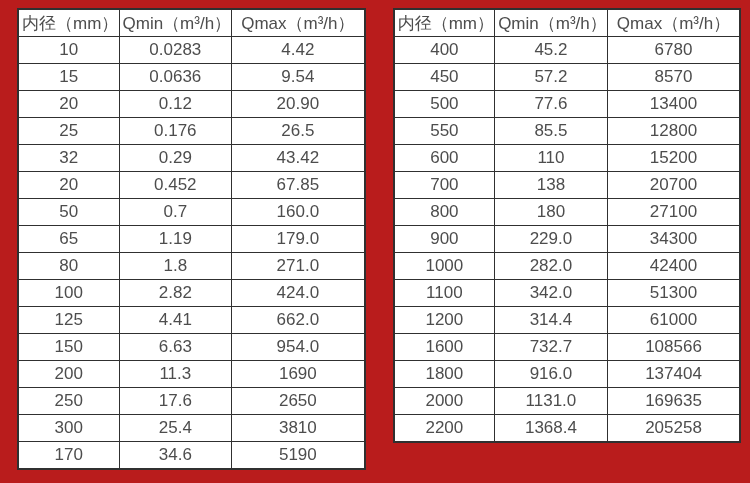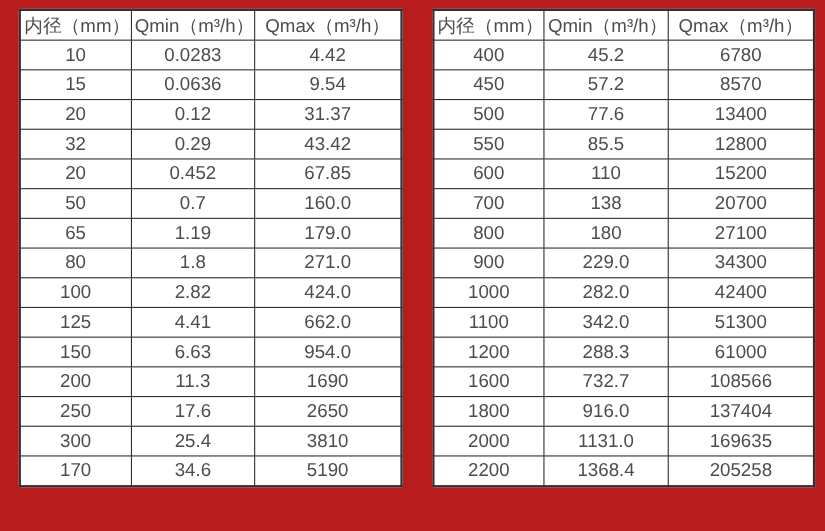--- a/index.html
+++ b/index.html
@@ -75,21 +75,26 @@
           <td>4.42</td>
         </tr>
         <tr>
           <td>15</td>
           <td>0.0636</td>
           <td>9.54</td>
         </tr>
         <tr>
           <td>20</td>
           <td>0.12</td>
-          <td>31.37</td>
+          <td>20.90</td>
+        </tr>
+        <tr>
+          <td>25</td>
+          <td>0.176</td>
+          <td>26.5</td>
         </tr>
         <tr>
           <td>32</td>
           <td>0.29</td>
           <td>43.42</td>
         </tr>
         <tr>
           <td>20</td>
           <td>0.452</td>
           <td>67.85</td>
@@ -206,21 +211,21 @@
           <td>282.0</td>
           <td>42400</td>
         </tr>
         <tr>
           <td>1100</td>
           <td>342.0</td>
           <td>51300</td>
         </tr>
         <tr>
           <td>1200</td>
-          <td>288.3</td>
+          <td>314.4</td>
           <td>61000</td>
         </tr>
         <tr>
           <td>1600</td>
           <td>732.7</td>
           <td>108566</td>
         </tr>
         <tr>
           <td>1800</td>
           <td>916.0</td>

